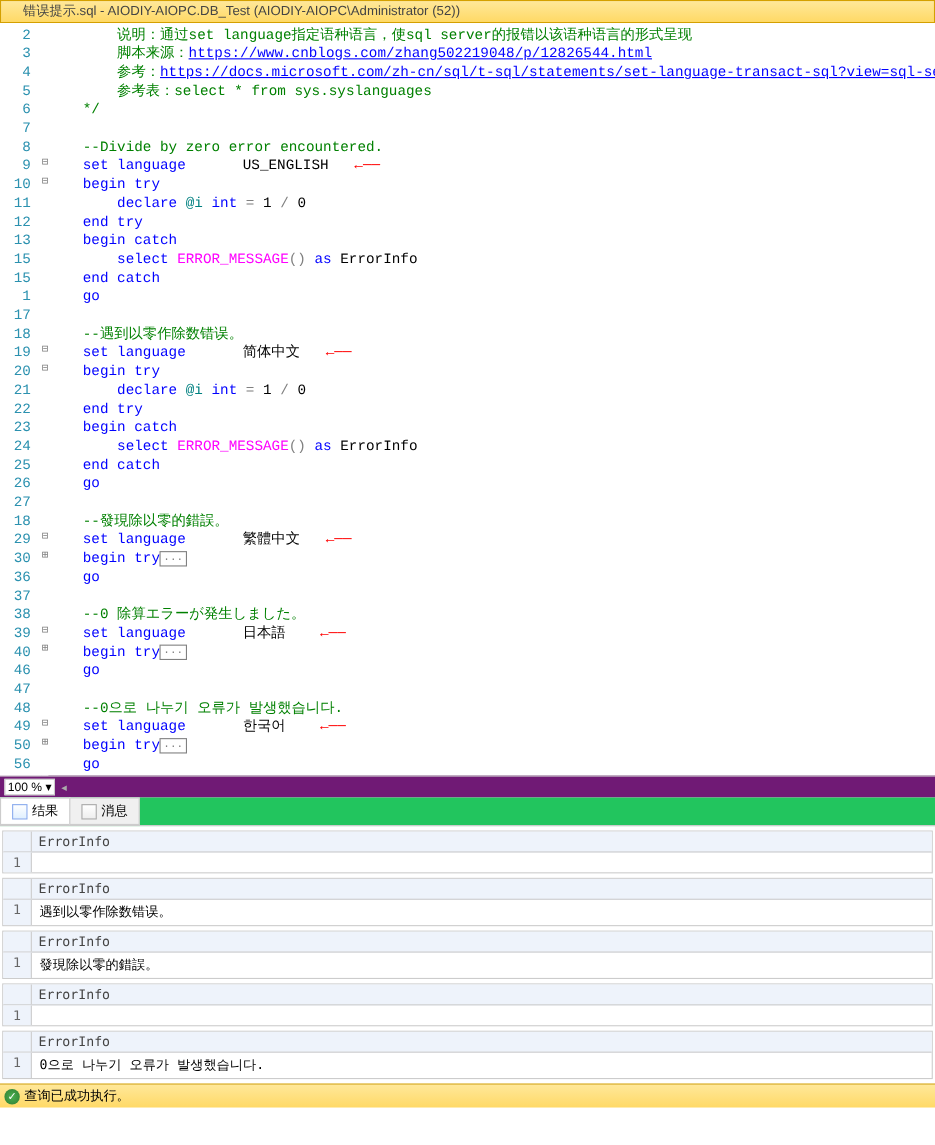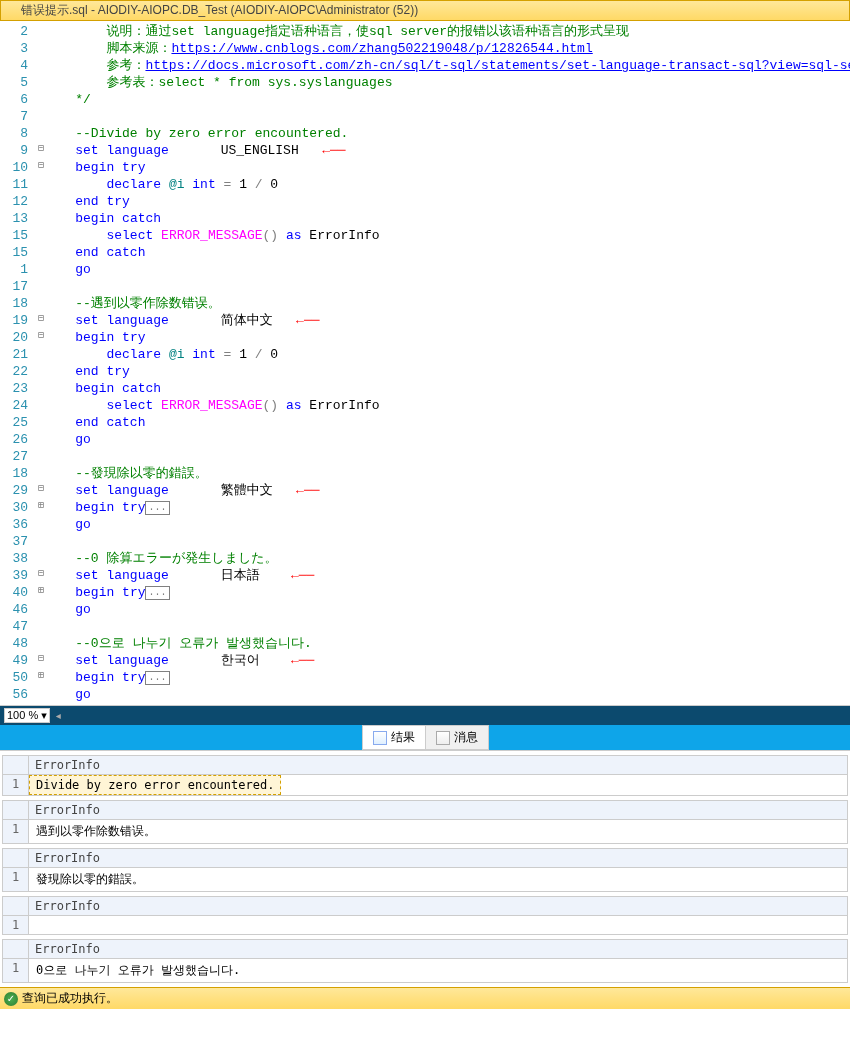--- a/index.html
+++ b/index.html
@@ -17,24 +17,24 @@
 .code .cl { height: 17px; position: relative; }
 .kw-blue { color: #0000ff; }
 .kw-gray { color: #808080; }
 .kw-teal { color: #008080; }
 .comment { color: #008000; }
 .plain { color: #000; margin-left: 44px; }
 .func { color: #ff00ff; }
 .link { color: #0000ff; text-decoration: underline; }
 .collapsed-box { border: 1px solid #808080; padding: 0 2px; color: #808080; font-size: 10px; display: inline-block; line-height: 12px; vertical-align: middle; }
 .arrow { color: #ff0000; font-weight: bold; position: relative; }
-.zoom-bar { background: #0c4a6e; border-top: 1px solid #ccc; padding: 2px 4px; display: flex; align-items: center; gap: 6px; }
+.zoom-bar { background: #701a75; border-top: 1px solid #ccc; padding: 2px 4px; display: flex; align-items: center; gap: 6px; }
 .zoom-select { font-size: 11px; padding: 0 2px; background: #fff; border: 1px solid #ccc; }
 .zoom-splitter { color: #aaa; font-size: 10px; }
-.tabs { background: #0ea5e9; border-bottom: 1px solid #ccc; display: flex; justify-content: center; }
+.tabs { background: #22c55e; border-bottom: 1px solid #ccc; display: flex; }
 .tab { display: flex; align-items: center; gap: 4px; padding: 3px 10px; border: 1px solid #ccc; background: #fff; margin-right: -1px; font-size: 12px; cursor: pointer; }
 .tab.inactive { background: #f0f0f0; }
 .tab-icon { width: 14px; height: 14px; display: inline-block; }
 .icon-grid { background: linear-gradient(#fff, #e0f0ff); border: 1px solid #88aaee; }
 .icon-doc { background: linear-gradient(#fff, #eee); border: 1px solid #aaa; }
 .results { background: #fff; }
 .result-set { border: 1px solid #ccc; margin: 4px 2px; }
 .result-head { background: #eef3fb; border-bottom: 1px solid #ccc; display: flex; }
 .result-head .corner { width: 26px; border-right: 1px solid #ccc; }
 .result-head .col { padding: 2px 6px; font-family: Consolas, monospace; font-size: 12px; color: #444; flex: 0 0 auto; }
@@ -199,21 +199,20 @@
 </div>
 
 <div class="results" id="results">
     <div class="result-set first">
       <div class="result-head">
         <div class="corner"></div>
         <div class="col">ErrorInfo</div>
       </div>
       <div class="result-row">
         <div class="rownum">1</div>
-        <div class="cell">Divide by zero error encountered.</div>
       </div>
     </div>
     <div class="result-set">
       <div class="result-head">
         <div class="corner"></div>
         <div class="col">ErrorInfo</div>
       </div>
       <div class="result-row">
         <div class="rownum">1</div>
         <div class="cell">遇到以零作除数错误。</div>

